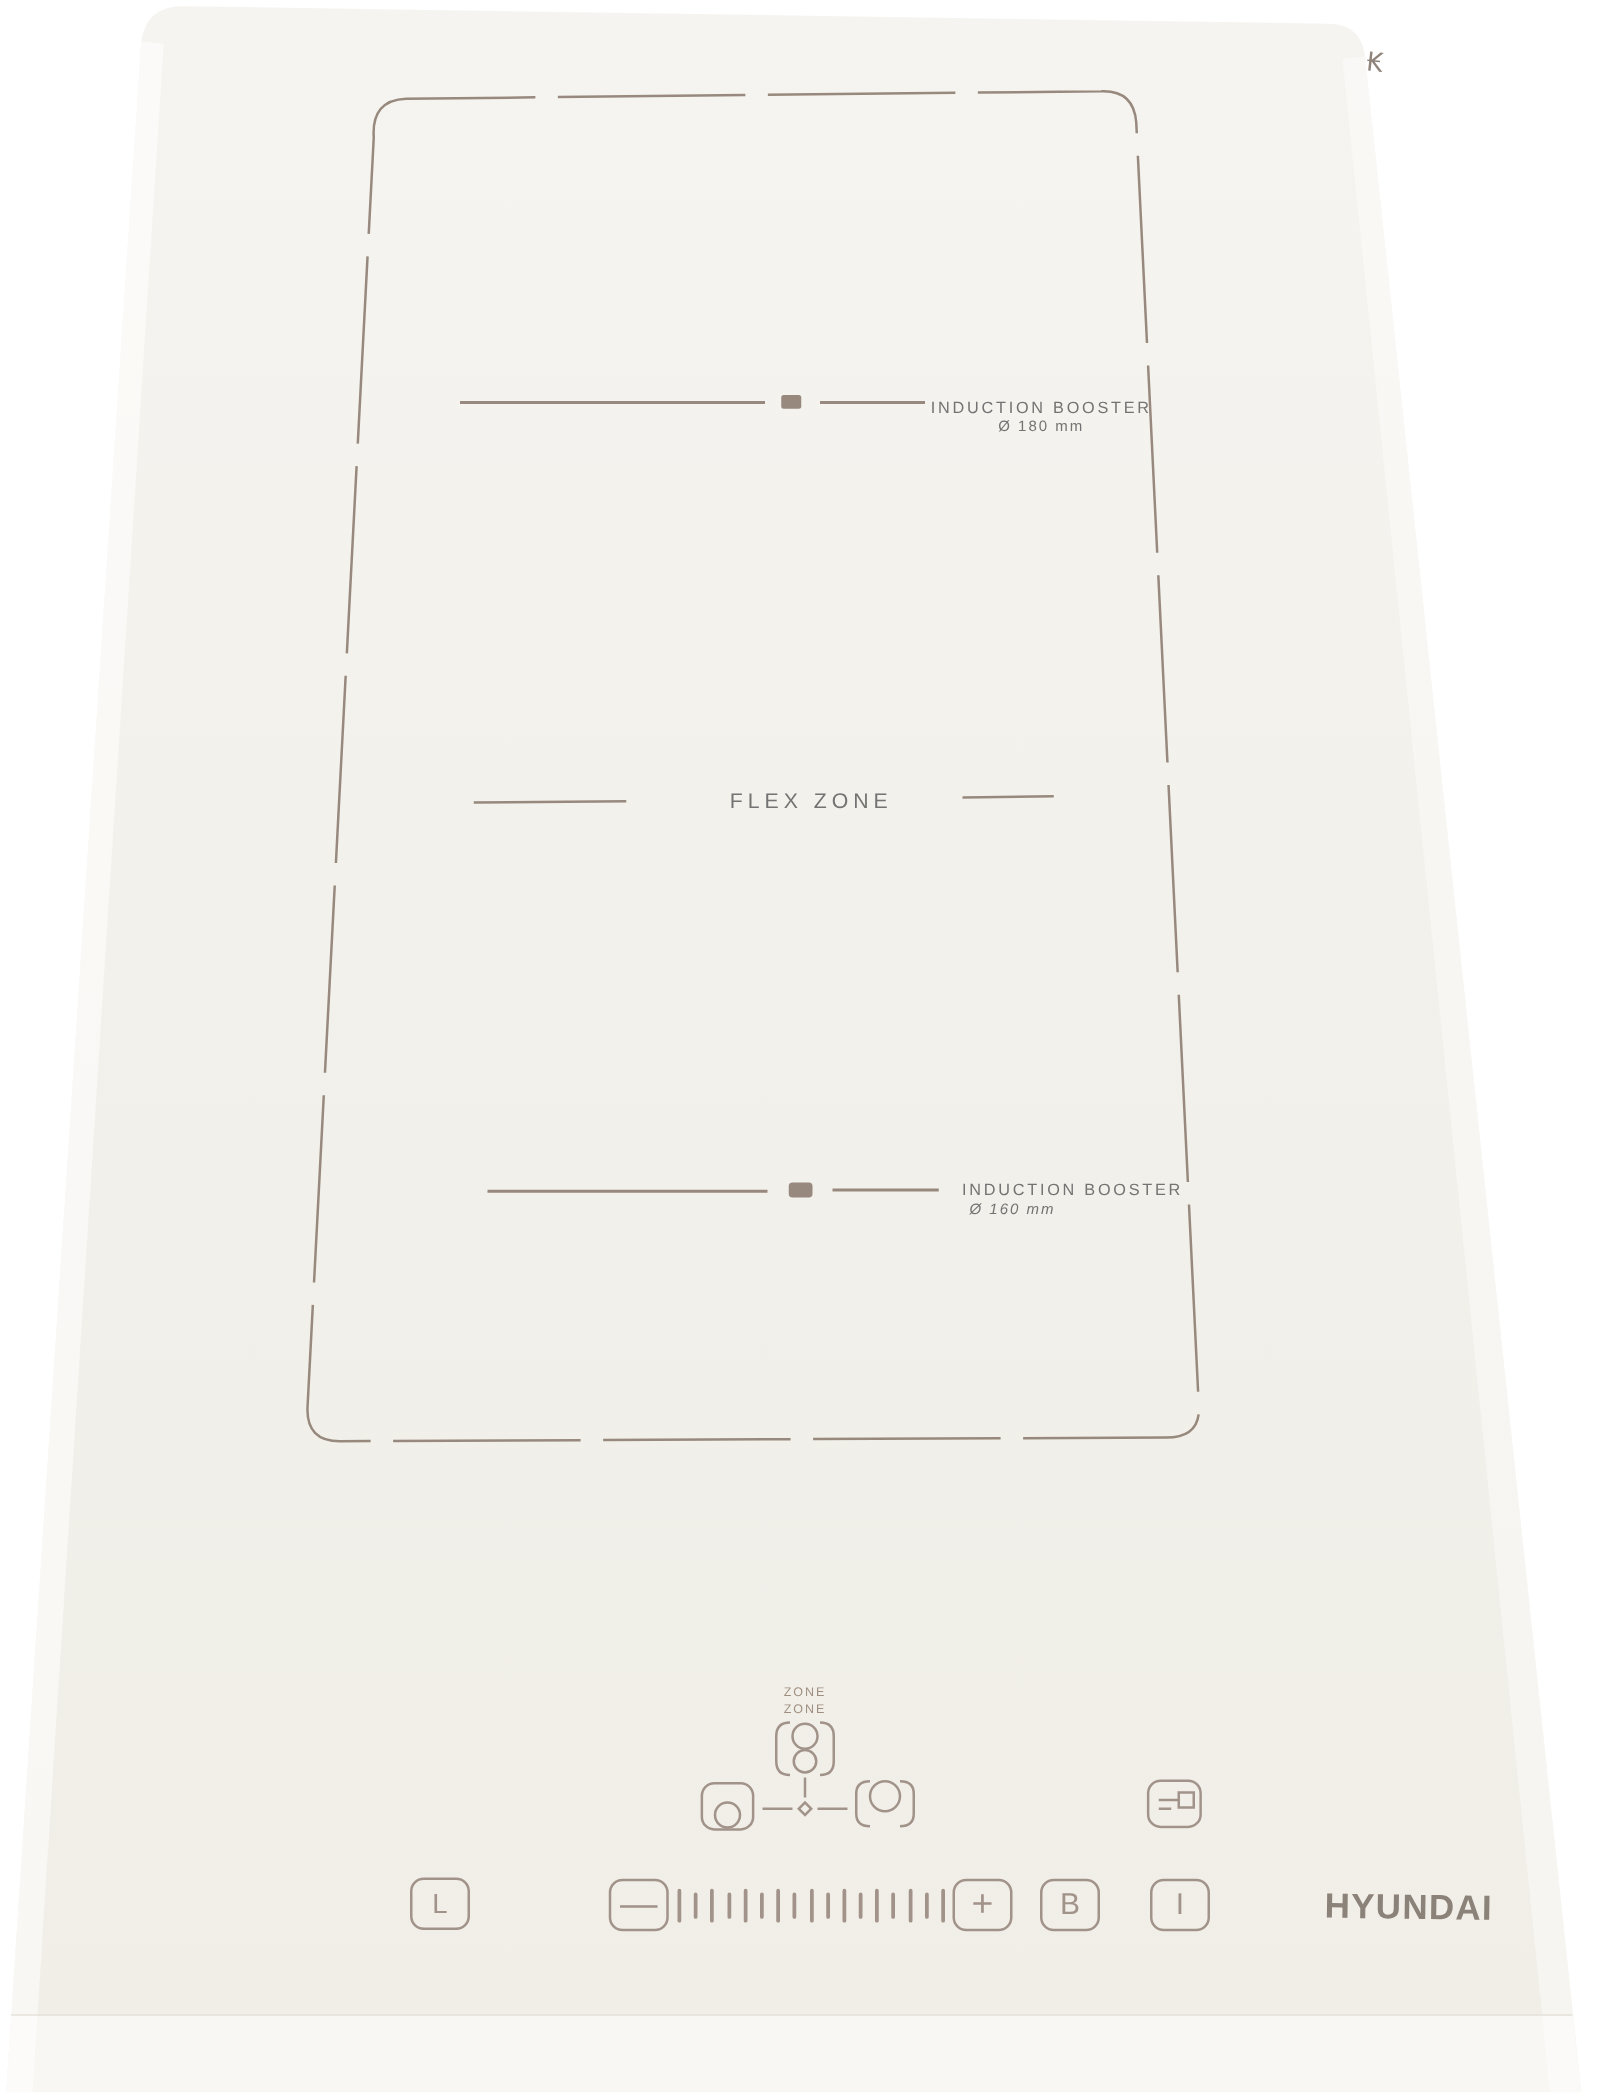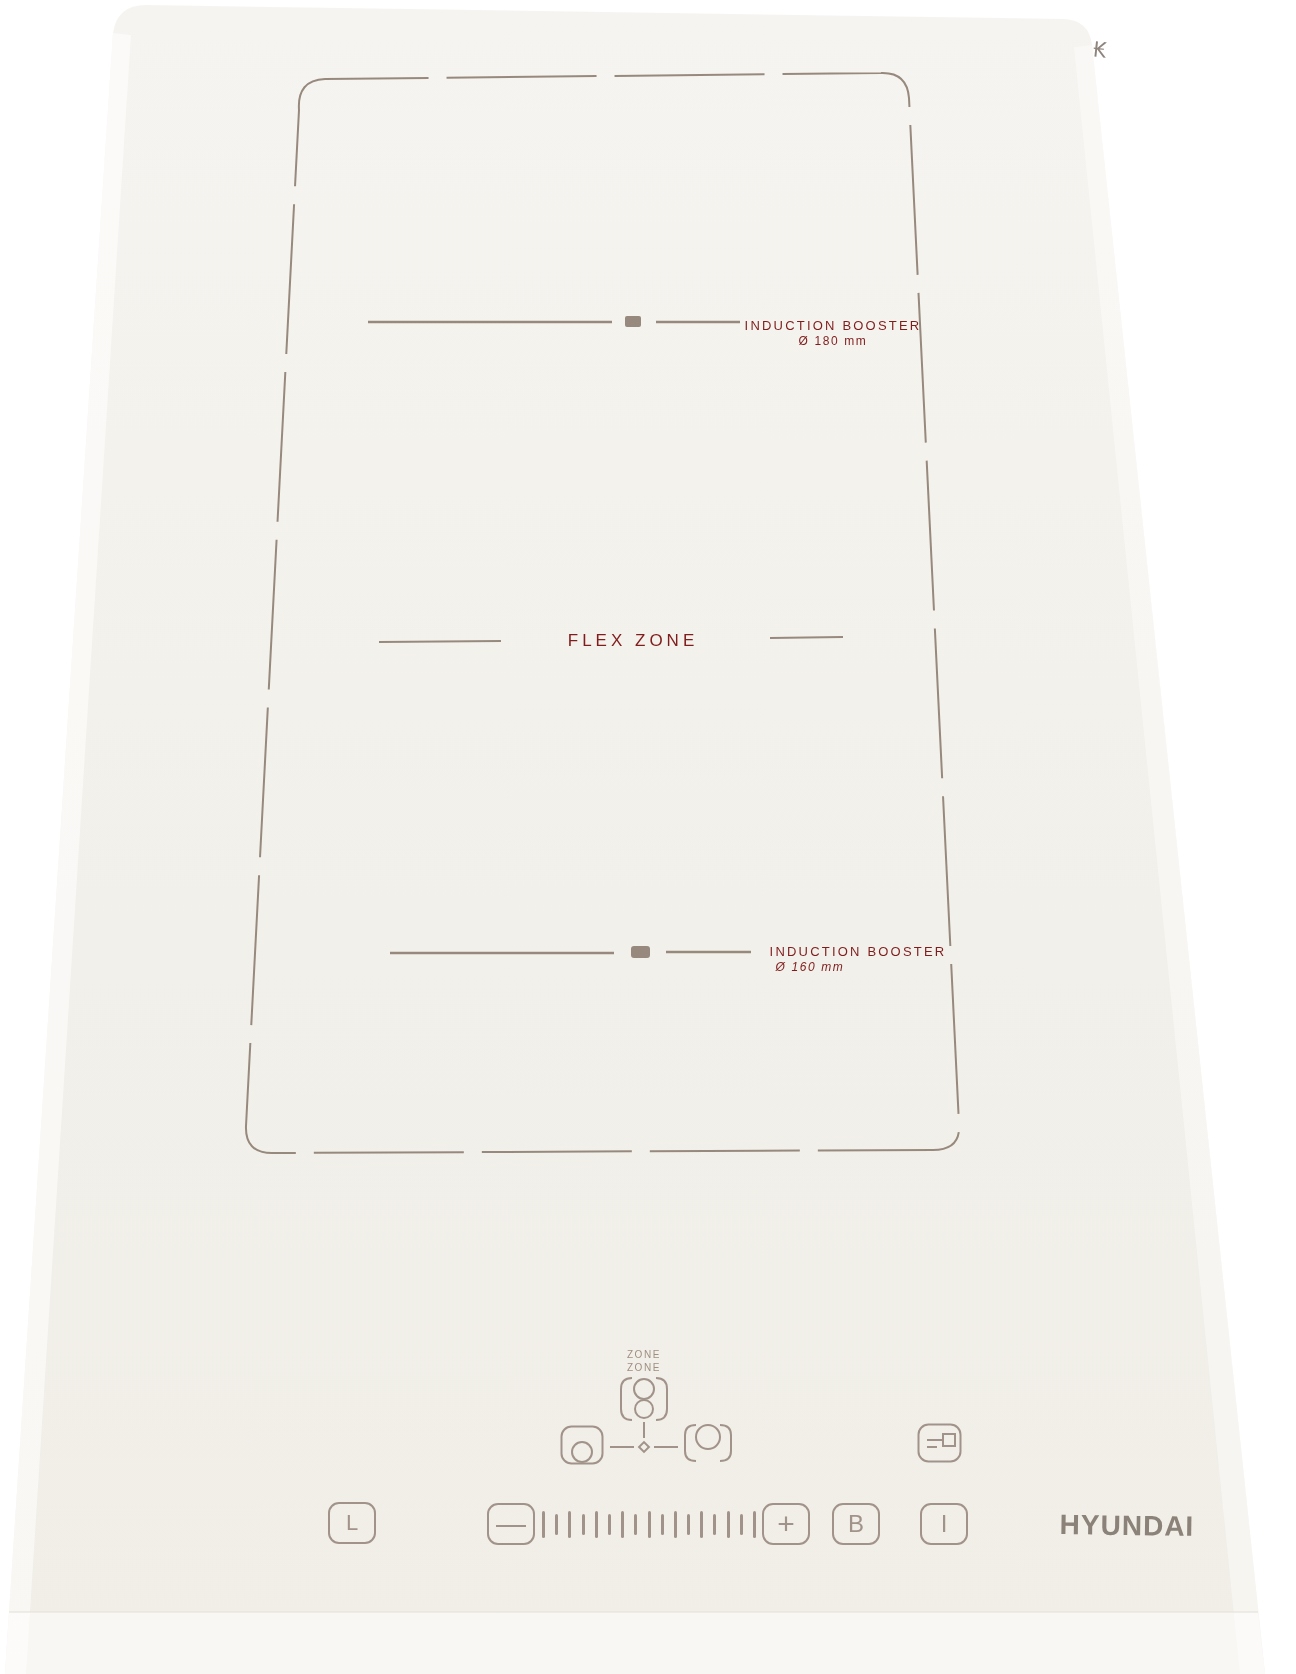--- a/index.html
+++ b/index.html
@@ -1,23 +1,23 @@
 <!DOCTYPE html>
 <html><head>
 <meta charset="utf-8">
 <style>
   html,body{margin:0;padding:0;background:#ffffff;}
   .stage{position:relative;width:1296px;height:1674px;background:#ffffff;overflow:hidden;
          font-family:"Liberation Sans", sans-serif;}
   .glass-svg{position:absolute;left:0;top:0;width:1296px;height:1674px;}
   
-  .etch{position:absolute;color:#7f1d1d;transform:translateX(-50%);white-space:nowrap;}
+  .etch{position:absolute;color:#737373;transform:translateX(-50%);white-space:nowrap;}
   .lbl-zone{font-size:13px;letter-spacing:2.2px;}
   .lbl-diam{font-size:12px;letter-spacing:1.6px;}
-  .lbl-flex{font-size:17px;letter-spacing:4px;}
+  .lbl-flex{font-size:17px;letter-spacing:4px;margin-left:16px;}
   .lbl-flexsel{font-size:10px;letter-spacing:1.6px;line-height:13px;text-align:center;color:#a08f80;}
   .lbl-flexsel span{display:block;}
   .logo{font-size:28px;font-weight:bold;letter-spacing:1px;color:#8b8279;transform:translateX(-50%) rotate(0.8deg);}
   .glass-mark{font-family:"DejaVu Sans", sans-serif;font-size:21px;color:#8f847b;
               transform:translateX(-50%) rotate(6deg);}
   
   .ctl-btn{position:absolute;width:48px;height:42px;border:2px solid #a2938a;border-radius:11px;
            color:#a2938a;display:flex;align-items:center;justify-content:center;
            box-sizing:border-box;background:transparent;}
   .g22{font-size:22px;} .g24{font-size:24px;} .g30{font-size:30px;font-weight:300;line-height:1;}

